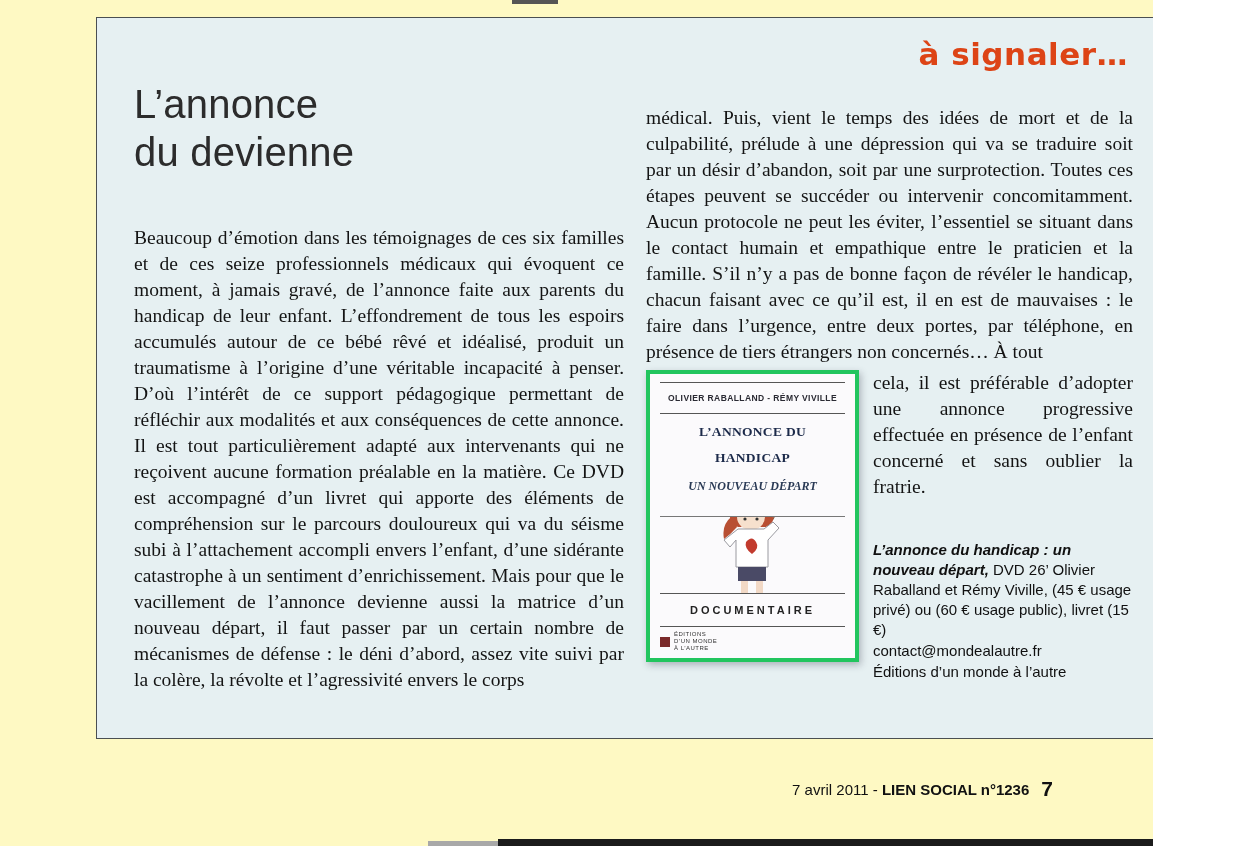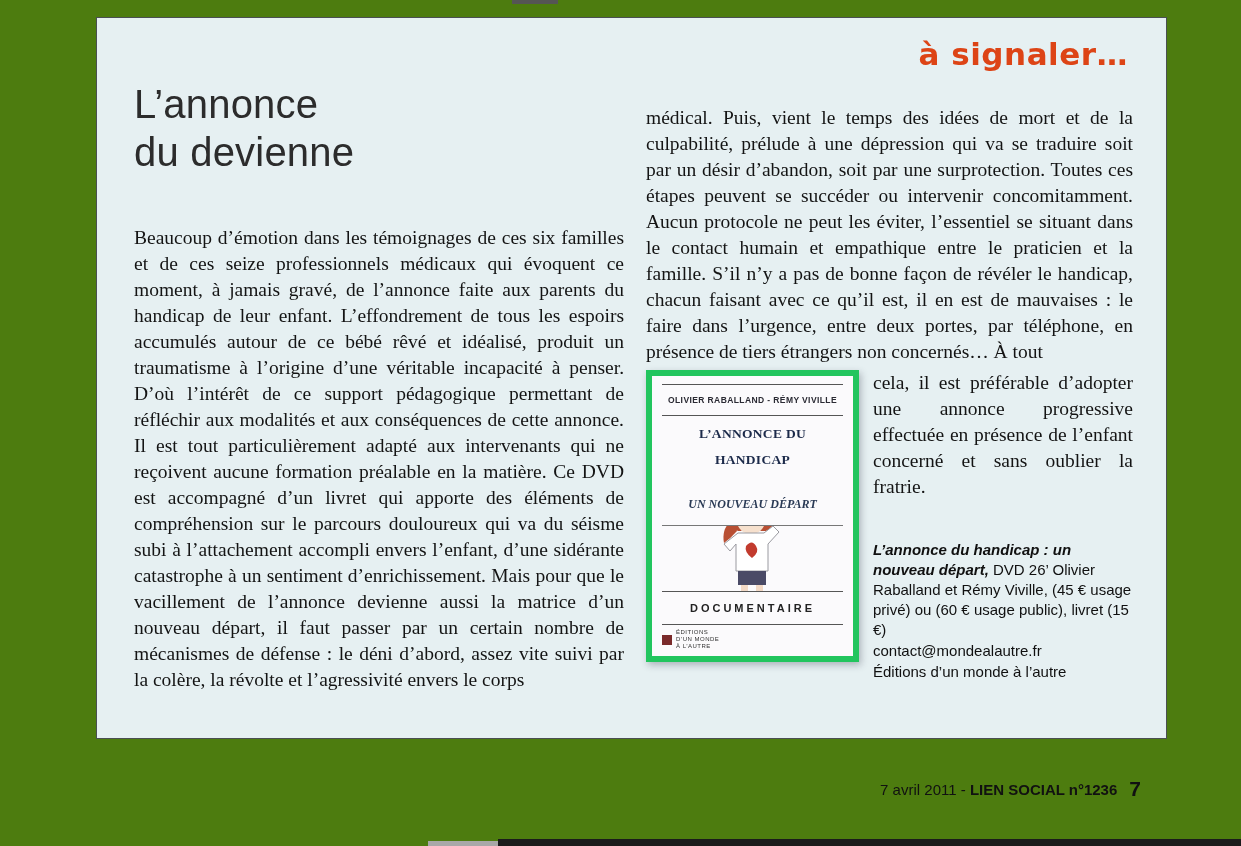--- a/index.html
+++ b/index.html
@@ -1,22 +1,22 @@
 <!DOCTYPE html>
 <html lang="fr"><head>
 <meta charset="utf-8">
 <style>
   html, body { margin: 0; padding: 0; }
   body { background: #ffffff; }
 
   .page {
     position: relative;
-    width: 1241px;
+    width: 1153px;
     height: 846px;
-    background: #4d7c0f;
+    background: #fef9c3;
     overflow: hidden;
     font-family: "Liberation Serif", serif;
   }
 
   .article-box {
     position: absolute;
     left: 96px;
     top: 17px;
     width: 1071px;
     height: 722px;
@@ -83,21 +83,21 @@
     margin-top: 5px;
   }
 
   
   .dvd-float {
     flex: 0 0 213px;
     width: 213px;
     height: 292px;
     margin-right: 14px;
     background: #fbfafc;
-    border: 6px solid #22c55e;
+    border: 4px solid #22c55e;
     box-shadow: 2px 3px 7px rgba(40,40,60,0.30);
     box-sizing: border-box;
     display: flex;
     flex-direction: column;
     padding: 8px 10px 6px 10px;
   }
   .dvd-authors {
     font-family: "Liberation Sans", sans-serif;
     font-size: 8.5px;
     font-weight: 700;
@@ -118,23 +118,23 @@
     margin-top: 5px;
     letter-spacing: 0.3px;
   }
   .dvd-subtitle {
     font-family: "Liberation Serif", serif;
     font-size: 12px;
     font-style: italic;
     font-weight: 700;
     text-align: center;
     color: #2a3a55;
-    margin-top: 18px;
+    margin-top: 2px;
     border-bottom: 1px solid #777;
-    padding-bottom: 8px;
+    padding-bottom: 17px;
   }
   .dvd-art {
     flex: 1;
     display: flex;
     align-items: center;
     justify-content: center;
     overflow: hidden;
   }
   .dvd-category {
     font-family: "Liberation Sans", sans-serif;

